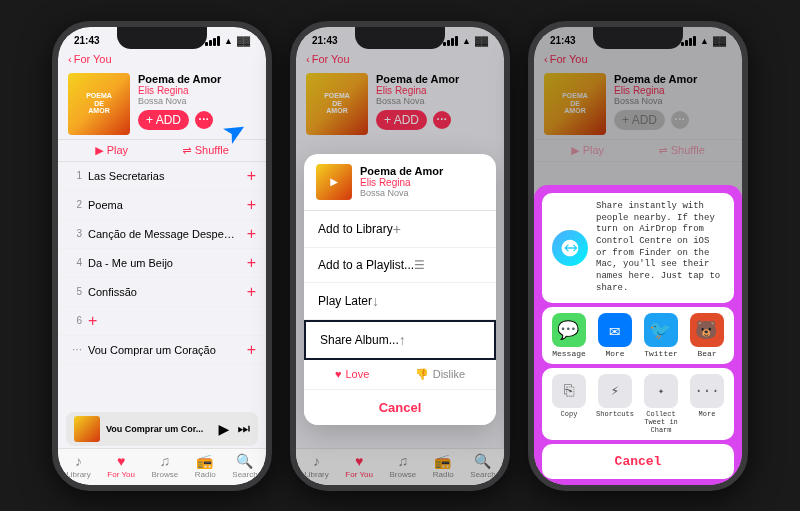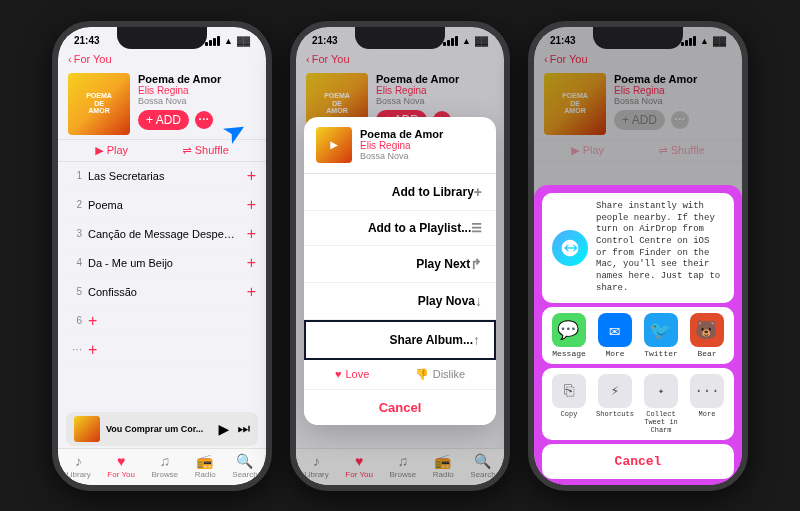--- a/index.html
+++ b/index.html
@@ -256,27 +256,26 @@
       align-items: center;
       justify-content: center;
     }
     .ctx-play-icon { font-size: 10px; color: white; }
     .ctx-title { font-size: 11px; font-weight: 700; color: #000; }
     .ctx-artist { font-size: 10px; color: #ff2d55; }
     .ctx-genre { font-size: 9px; color: #888; }
     .ctx-item {
       display: flex;
       align-items: center;
-      justify-content: flex-end;
+      justify-content: flex-start;
       padding: 10px 14px;
       border-bottom: 1px solid #f0f0f0;
       font-size: 12px;
       color: #000;
       cursor: pointer;
-      font-weight: bold;
     }
     .ctx-item.highlighted {
       border: 2px solid #007aff;
       border-radius: 0;
       background: #fff;
     }
     .ctx-item-icon { font-size: 14px; color: #888; }
     .ctx-love-row {
       display: flex;
       justify-content: space-around;
@@ -501,20 +500,21 @@
         <span class="song-num">5</span>
         <span class="song-name">Confissão</span>
         <span class="song-add">+</span>
       </div>
       <div class="song-item">
         <span class="song-num">6</span>
         <span class="song-add">+</span>
       </div>
       <div class="song-item dots">
         <span class="song-num" style="font-size:10px">···</span>
+        <span class="song-name">Vou Comprar um Coração</span>
         <span class="song-add">+</span>
       </div>
     </div>
 
     <div class="mini-player">
       <div class="mini-art"></div>
       <div class="mini-info">
         <div class="mini-title">Vou Comprar um Cor...</div>
       </div>
       <div class="mini-controls">
@@ -604,25 +604,21 @@
       </div>
       <div class="ctx-item">
         <span>Add to Library</span>
         <span class="ctx-item-icon">+</span>
       </div>
       <div class="ctx-item">
         <span>Add to a Playlist...</span>
         <span class="ctx-item-icon" style="font-size:12px">☰</span>
       </div>
       <div class="ctx-item">
-        <span>Play Next</span>
-        <span class="ctx-item-icon">↱</span>
-      </div>
-      <div class="ctx-item">
-        <span>Play Nova</span>
+        <span>Play Later</span>
         <span class="ctx-item-icon">↓</span>
       </div>
       <div class="ctx-item highlighted" style="border: 2px solid #0f172a;">
         <span>Share Album...</span>
         <span class="ctx-item-icon">↑</span>
       </div>
       <div class="ctx-love-row">
         <div class="ctx-love-btn">
           <span>♥</span>
           <span>Love</span>

